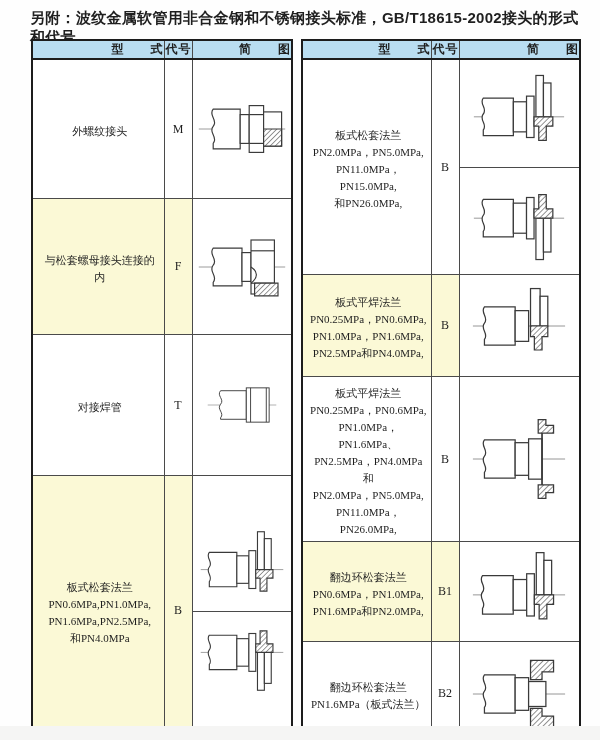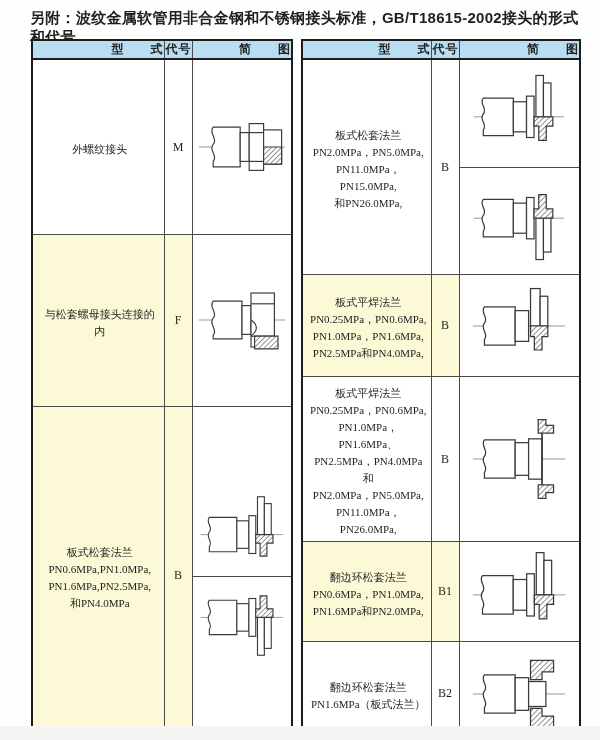--- a/index.html
+++ b/index.html
@@ -124,20 +124,43 @@
                   </defs>
                   <line x1="2" y1="42" x2="98" y2="42" stroke="#777" stroke-width="0.8"></line>
                   <g fill="#fff" stroke="#3a3a3a" stroke-width="1.3" stroke-linejoin="miter">
     <path d="M50,21 L18,21 C12,28 24,33 18,40 C12,47 24,52 18,59 L18,63 L50,63 Z"></path>
     <rect x="50" y="26" width="10" height="32"></rect>
     <rect x="60" y="12" width="26" height="60"></rect>
     <line x1="60" y1="24" x2="86" y2="24"></line>
                     <line x1="60" y1="60" x2="86" y2="60"></line>
     <path d="M60,42 Q72,50 60,60" fill="none"></path>
     <path d="M64,60 H90 V74 H64 Z" fill="url(#h1)"></path>
+                  </g>
+                </svg>
+              </div>
+            </td>
+        </tr>
+        <tr style="height:93px">
+          <td class="type">对接焊管</td>
+          <td class="code">T</td>
+          <td class="diag">
+              <div class="dwrap">
+                <svg class="fit" viewBox="0 0 100 84" width="88" height="60" xmlns="http://www.w3.org/2000/svg">
+                  <defs>
+                    <pattern id="h4" width="4" height="4" patternUnits="userSpaceOnUse" patternTransform="rotate(45)">
+                      <rect width="4" height="4" fill="#fff"></rect>
+                      <line x1="0" y1="0" x2="0" y2="4" stroke="#5a5a5a" stroke-width="1.4"></line>
+                    </pattern>
+                  </defs>
+                  <line x1="2" y1="42" x2="98" y2="42" stroke="#777" stroke-width="0.8"></line>
+                  <g fill="#fff" stroke="#3a3a3a" stroke-width="1.3" stroke-linejoin="miter">
+    <path d="M56,22 L20,22 C14,29 26,34 20,41 C14,48 26,53 20,60 L20,62 L56,62 Z"></path>
+    <rect x="56" y="18" width="32" height="48"></rect>
+    <line x1="62" y1="18" x2="62" y2="66"></line>
+                    <line x1="84" y1="18" x2="84" y2="66"></line>
                   </g>
                 </svg>
               </div>
             </td>
         </tr>
         <tr class="hl" style="height:178px">
           <td class="type">板式松套法兰
 PN0.6MPa,PN1.0MPa,
 PN1.6MPa,PN2.5MPa,
 和PN4.0MPa</td>

